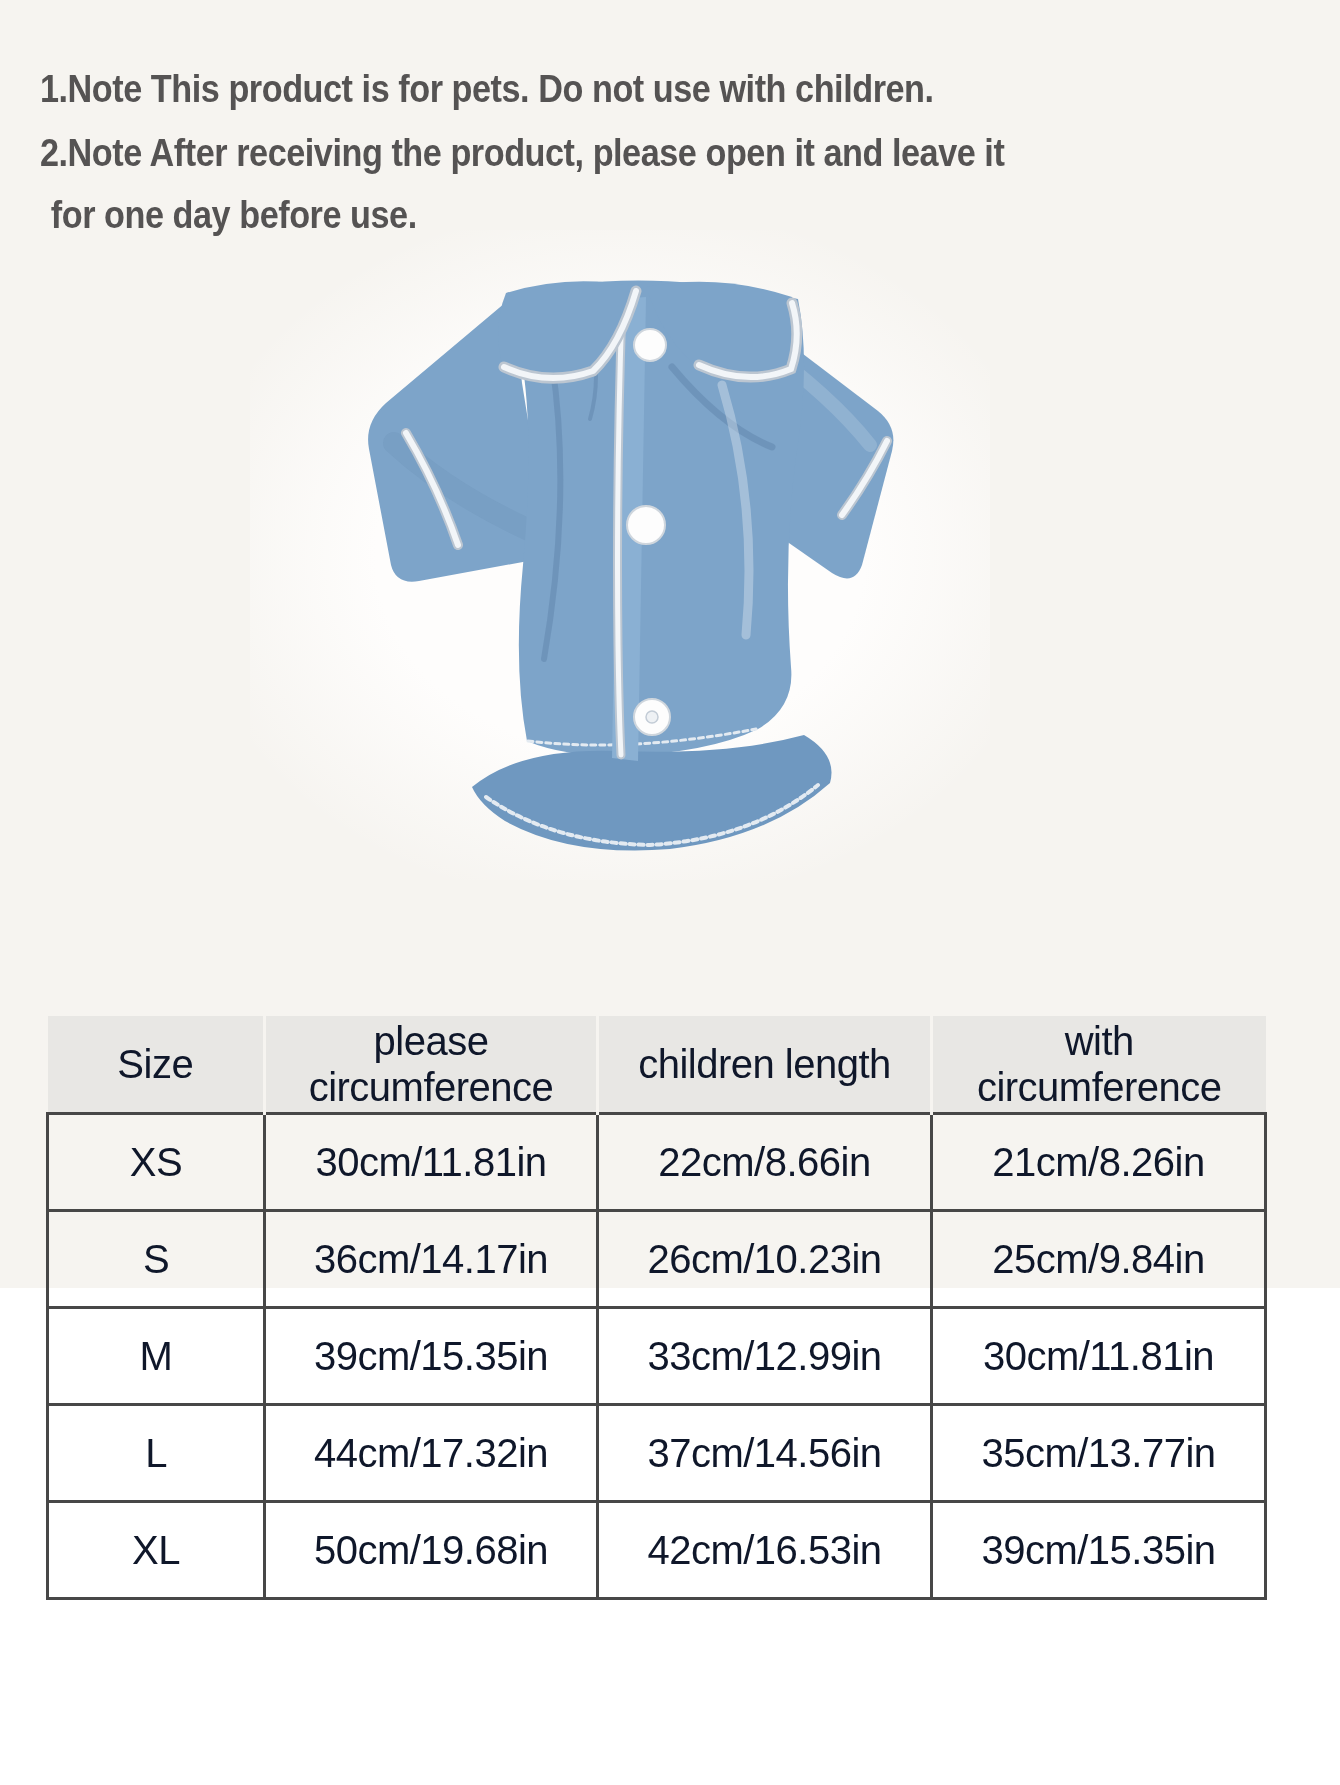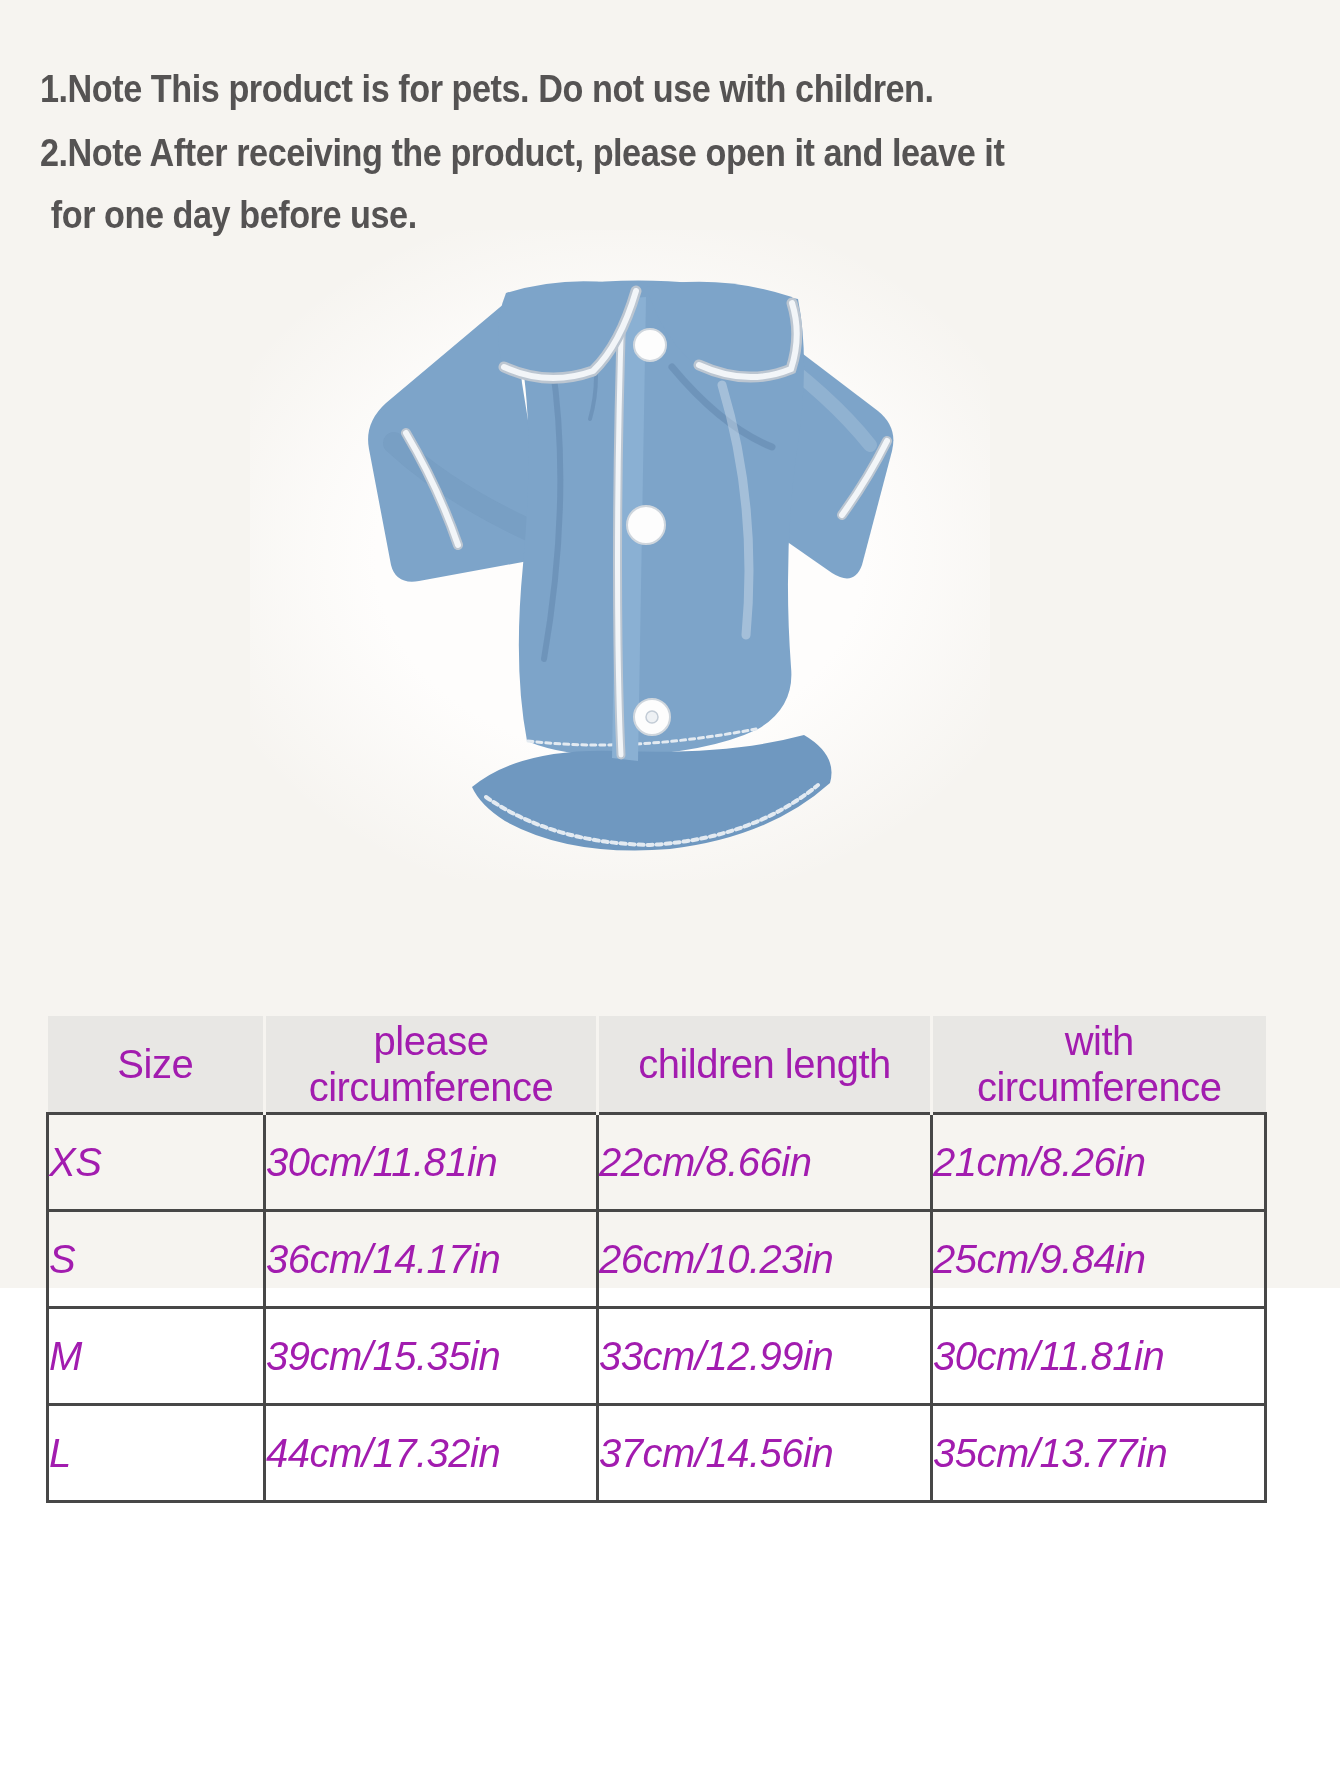--- a/index.html
+++ b/index.html
@@ -16,29 +16,29 @@
   .note-indent{padding-left:12px;}
 
   
   .photo{position:absolute;left:250px;top:230px;width:740px;height:650px;
          background:radial-gradient(ellipse 60% 55% at 50% 50%, #fefdfc 55%, rgba(254,253,252,0) 100%);}
   .photo svg{position:absolute;left:40px;top:5px;}
 
   
   .size-table{position:absolute;left:46px;top:1016px;width:1218px;
               border-collapse:collapse;table-layout:fixed;
-              color:#a21caf;font-size:40px;letter-spacing:-0.5px;}
+              color:#0f172a;font-size:40px;letter-spacing:-0.5px;}
   .size-table thead th{background:#e8e7e4;border:none;height:96px;
                        font-weight:400;font-size:40px;line-height:46px;
                        vertical-align:middle;padding:0;}
   .size-table thead th + th{border-left:3px solid #f6f4f0;}
   .size-table thead .th-inner{display:flex;flex-direction:column;
                               align-items:center;justify-content:center;}
   .size-table tbody td{border:3px solid #474747;height:94px;
-                       vertical-align:middle;padding:0;font-style:italic;}
+                       text-align:center;vertical-align:middle;padding:0;}
 
   
   .shade{fill:none;stroke:rgba(38,70,110,0.16);stroke-linecap:round;}
   .hilite{fill:none;stroke:rgba(255,255,255,0.30);stroke-linecap:round;}
   .pipe-under{fill:none;stroke:#bcc6d1;stroke-linecap:round;}
   .stitch{fill:none;stroke-linecap:round;stroke-dasharray:5 4;}
 </style>
 </head>
 <body>
 
@@ -160,15 +160,21 @@
         <td>39cm/15.35in</td>
         <td>33cm/12.99in</td>
         <td>30cm/11.81in</td>
       </tr>
       <tr>
         <td>L</td>
         <td>44cm/17.32in</td>
         <td>37cm/14.56in</td>
         <td>35cm/13.77in</td>
       </tr>
+      <tr>
+        <td>XL</td>
+        <td>50cm/19.68in</td>
+        <td>42cm/16.53in</td>
+        <td>39cm/15.35in</td>
+      </tr>
     </tbody>
   </table>
 </div>
 
 </body></html>

